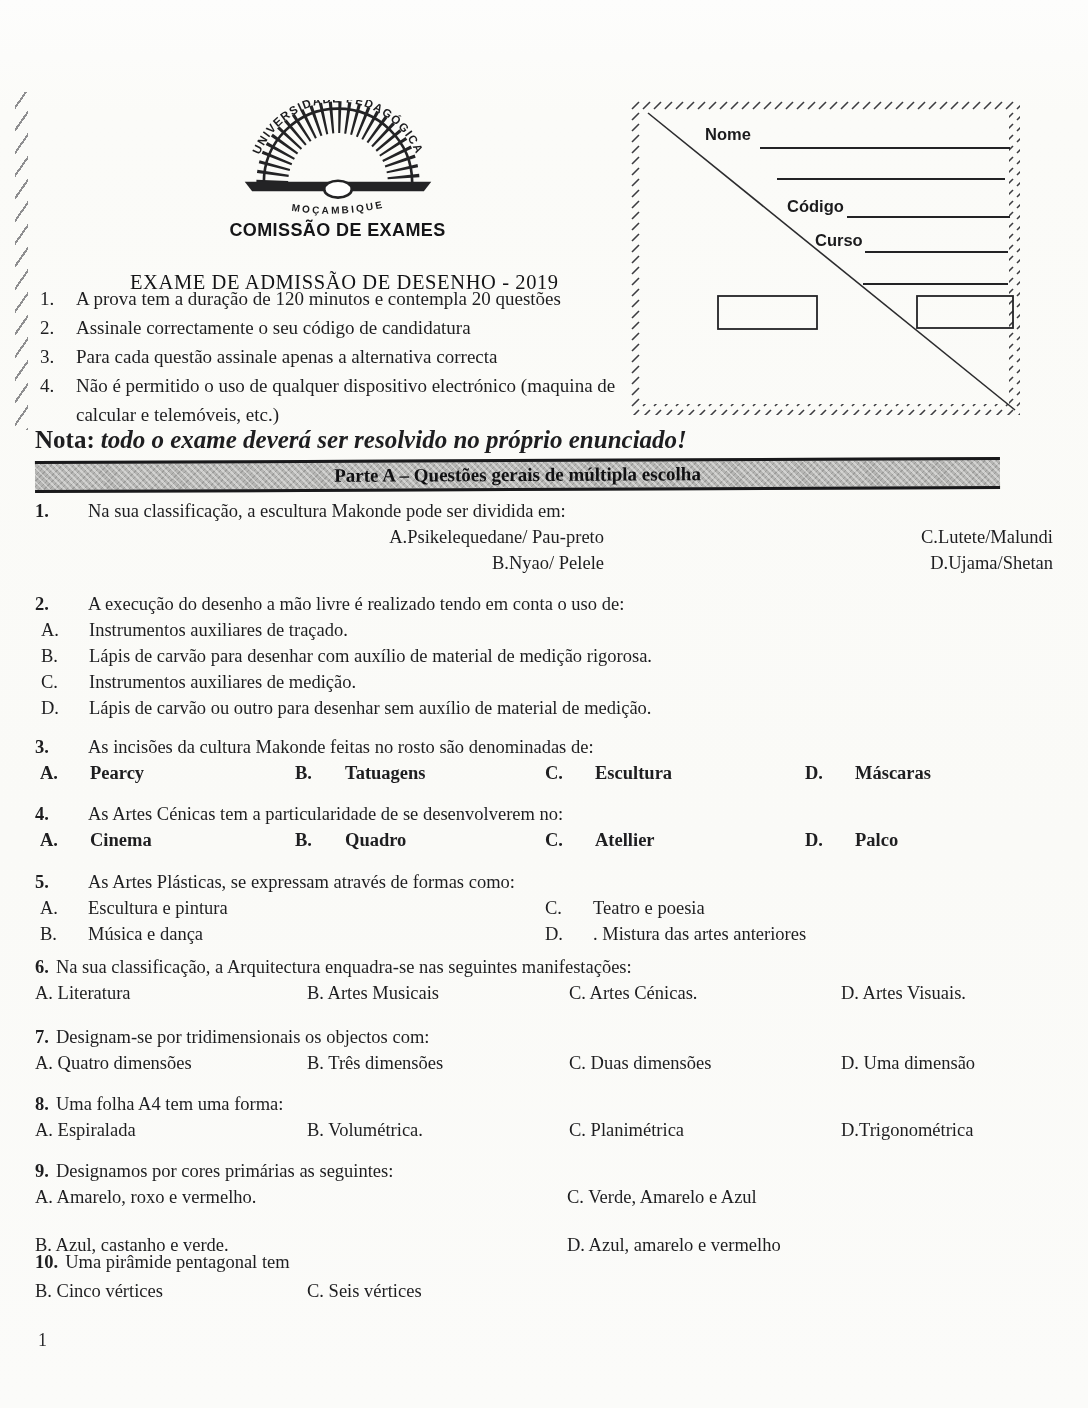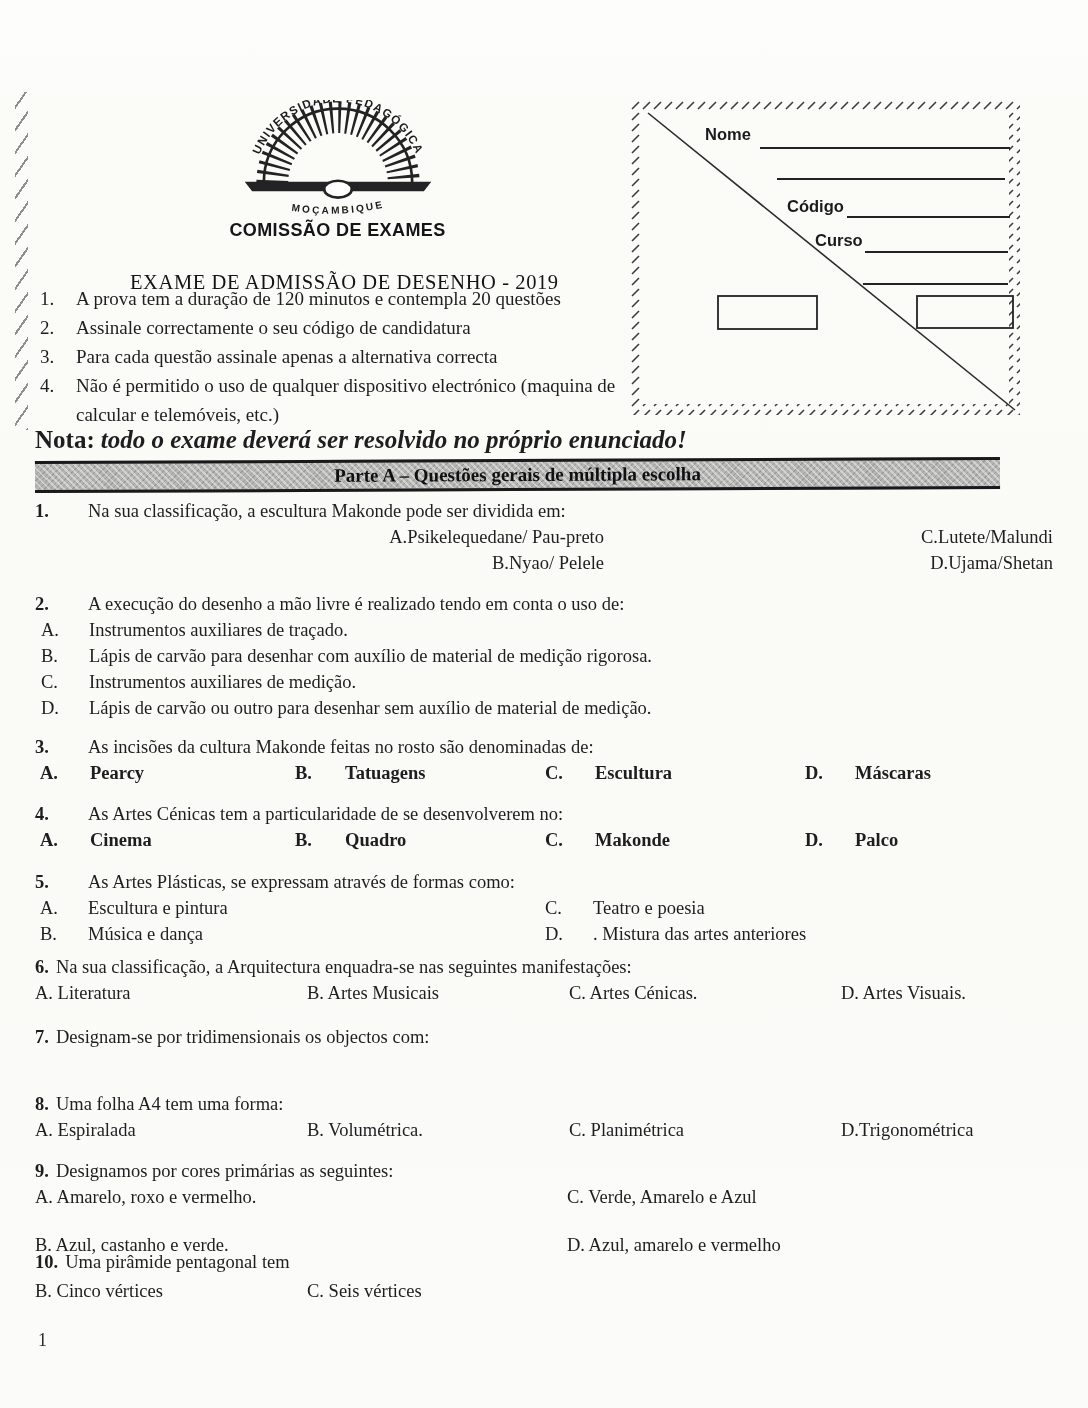--- a/index.html
+++ b/index.html
@@ -187,21 +187,21 @@
   </div>
 
   <div class="q" id="q4">
     <div class="q-head">
       <span class="q-num">4.</span>
       <span>As Artes Cénicas tem a particularidade de se desenvolverem no:</span>
     </div>
     <div class="grid-4col">
       <div class="opt"><span class="opt-label">A.</span><span>Cinema</span></div>
       <div class="opt"><span class="opt-label">B.</span><span>Quadro</span></div>
-      <div class="opt"><span class="opt-label">C.</span><span>Makonde</span></div>
+      <div class="opt"><span class="opt-label">C.</span><span>Atellier</span></div>
       <div class="opt"><span class="opt-label">D.</span><span>Palco</span></div>
     </div>
   </div>
 
   <div class="q" id="q5">
     <div class="q-head">
       <span class="q-num">5.</span>
       <span>As Artes Plásticas, se expressam através de formas como:</span>
     </div>
     <div class="grid-2col-q5">
@@ -223,20 +223,26 @@
       <div class="opt">C. Artes Cénicas.</div>
       <div class="opt">D. Artes Visuais.</div>
     </div>
   </div>
 
   <div class="q" id="q7">
     <div class="q-head">
       <span class="q-num-inline">7.</span>
       <span>Designam-se por tridimensionais os objectos com:</span>
     </div>
+    <div class="grid-4col-plain">
+      <div class="opt">A. Quatro dimensões</div>
+      <div class="opt">B. Três dimensões</div>
+      <div class="opt">C. Duas dimensões</div>
+      <div class="opt">D. Uma dimensão</div>
+    </div>
   </div>
 
   <div class="q" id="q8">
     <div class="q-head">
       <span class="q-num-inline">8.</span>
       <span>Uma folha A4 tem uma forma:</span>
     </div>
     <div class="grid-4col-plain">
       <div class="opt">A. Espiralada</div>
       <div class="opt">B. Volumétrica.</div>

